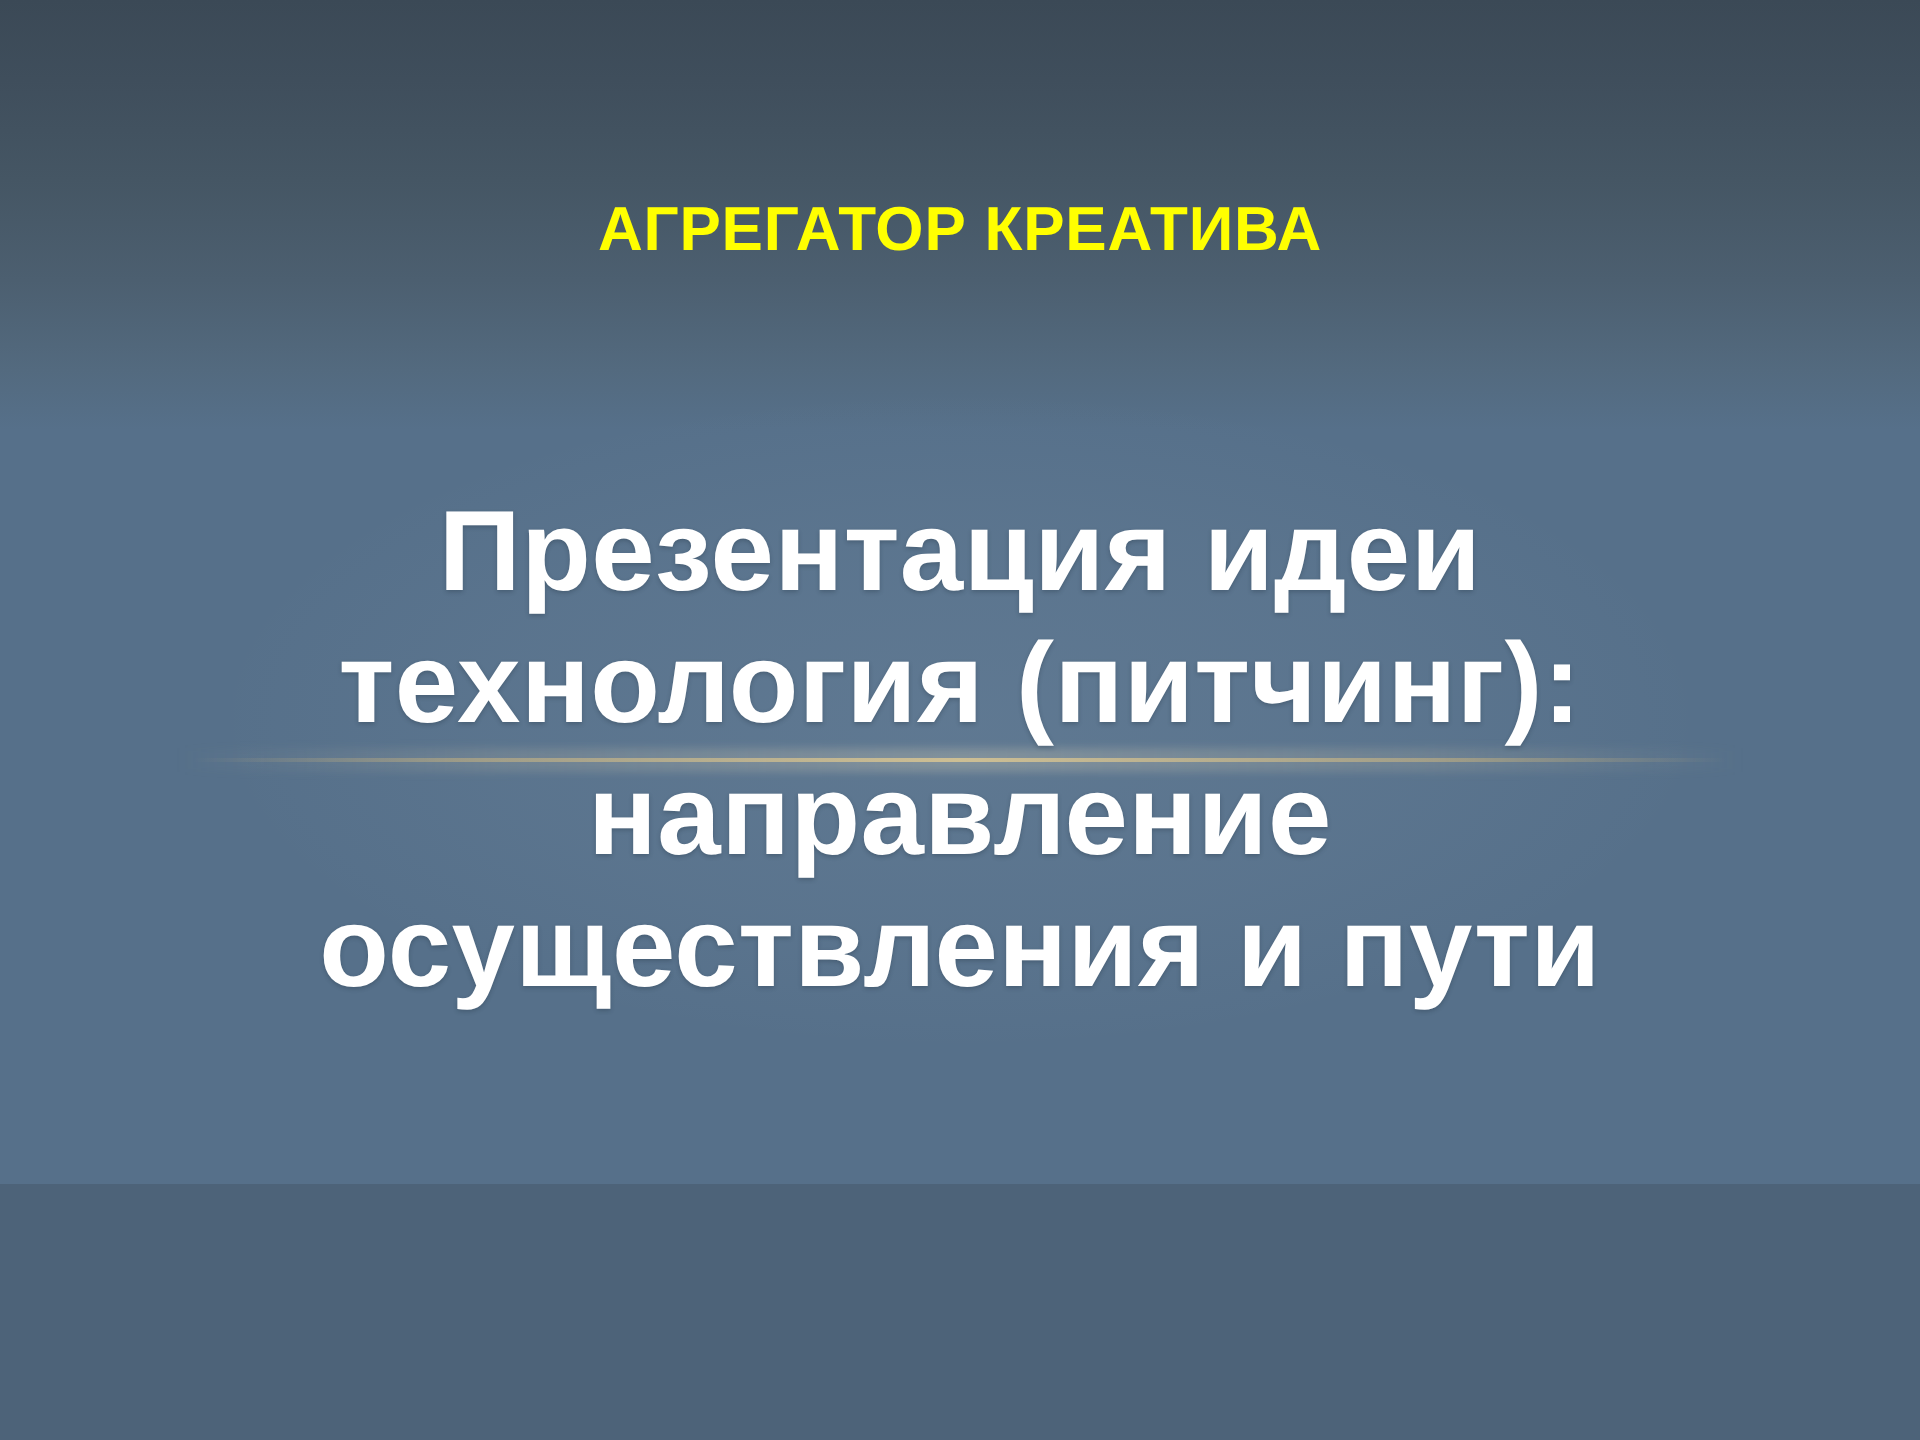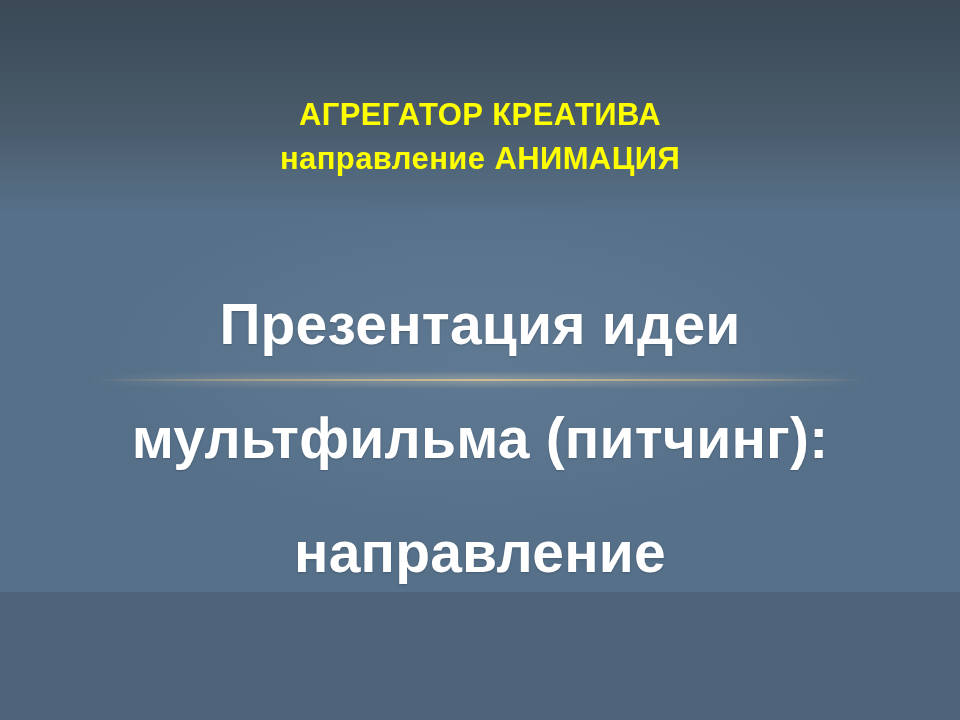--- a/index.html
+++ b/index.html
@@ -69,21 +69,20 @@
   }
   .body-line {
     display: block;
     color: #ffffff;
     font-weight: bold;
     font-size: 57px;
     line-height: 66px;
     letter-spacing: 0.2px;
     white-space: nowrap;
     text-shadow: 0 1px 2px rgba(30, 45, 60, 0.30);
-    margin-top: 48px;
   }
 
   
   .divider {
     position: absolute;
     left: 0;
     width: 960px;
     pointer-events: none;
   }
   .divider .core {
@@ -162,32 +161,32 @@
     filter: blur(0.6px);
   }
 </style>
 </head>
 <body>
 
 <div id="slide">
 
   <div class="title-block">
     <span class="title-line">АГРЕГАТОР КРЕАТИВА</span>
-    <span class="title-line">направление АНИМАЦИЯ</span>
   </div>
 
   <div class="divider" id="divider-top">
     <span class="glow"></span>
     <span class="core"></span>
   </div>
 
   <div class="body-block">
     <span class="body-line">Презентация идеи</span>
-    <span class="body-line">мультфильма (питчинг):</span>
+    <span class="body-line">технология (питчинг):</span>
     <span class="body-line">направление</span>
+    <span class="body-line">осуществления и пути</span>
   </div>
 
   <div class="divider" id="divider-bottom">
     <span class="glow"></span>
     <span class="core"></span>
   </div>
 
 </div>
 
 </body></html>

